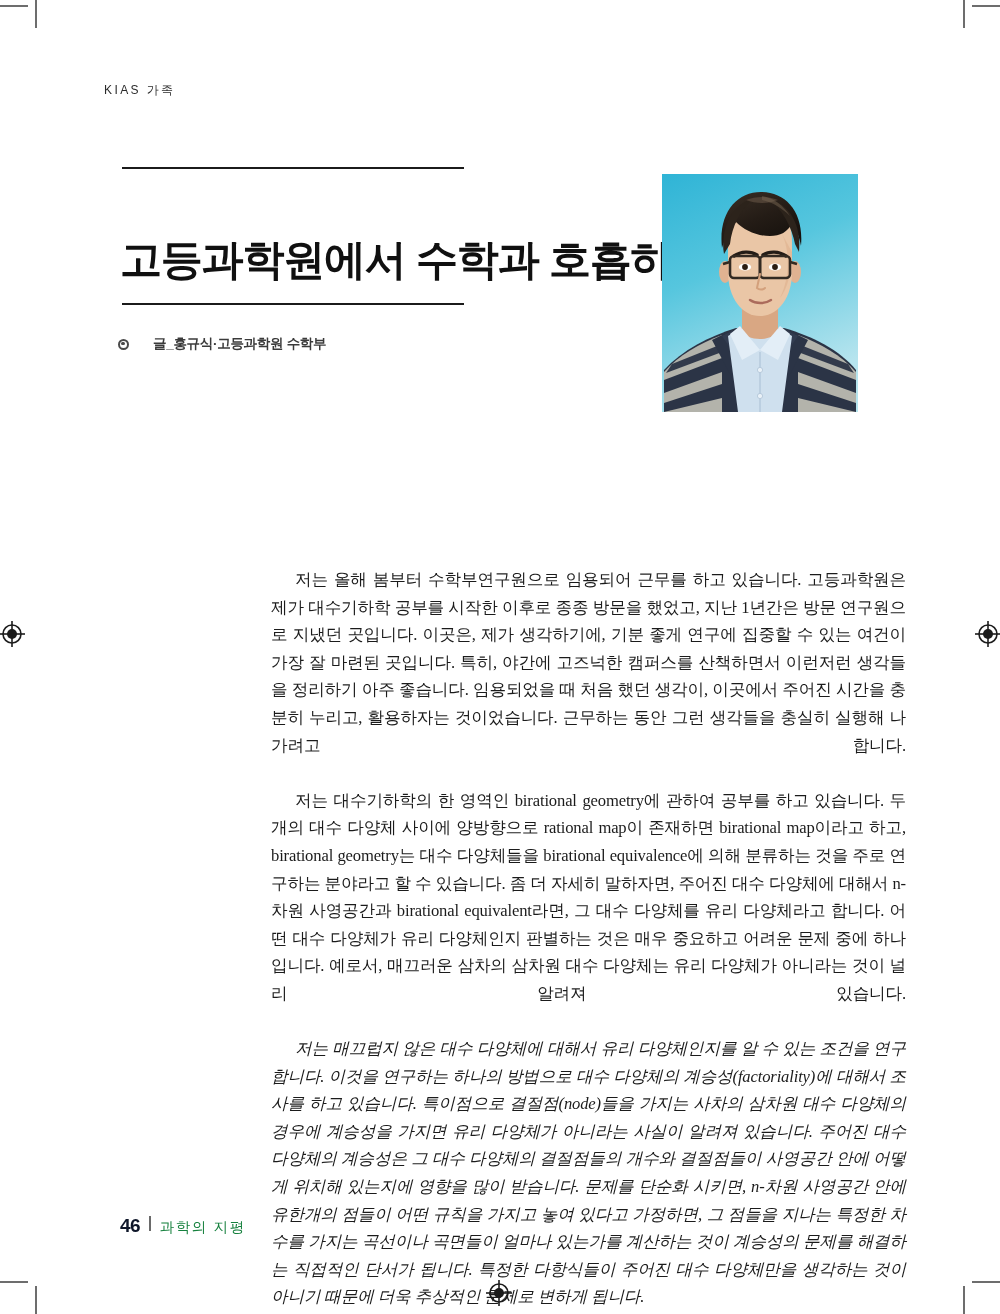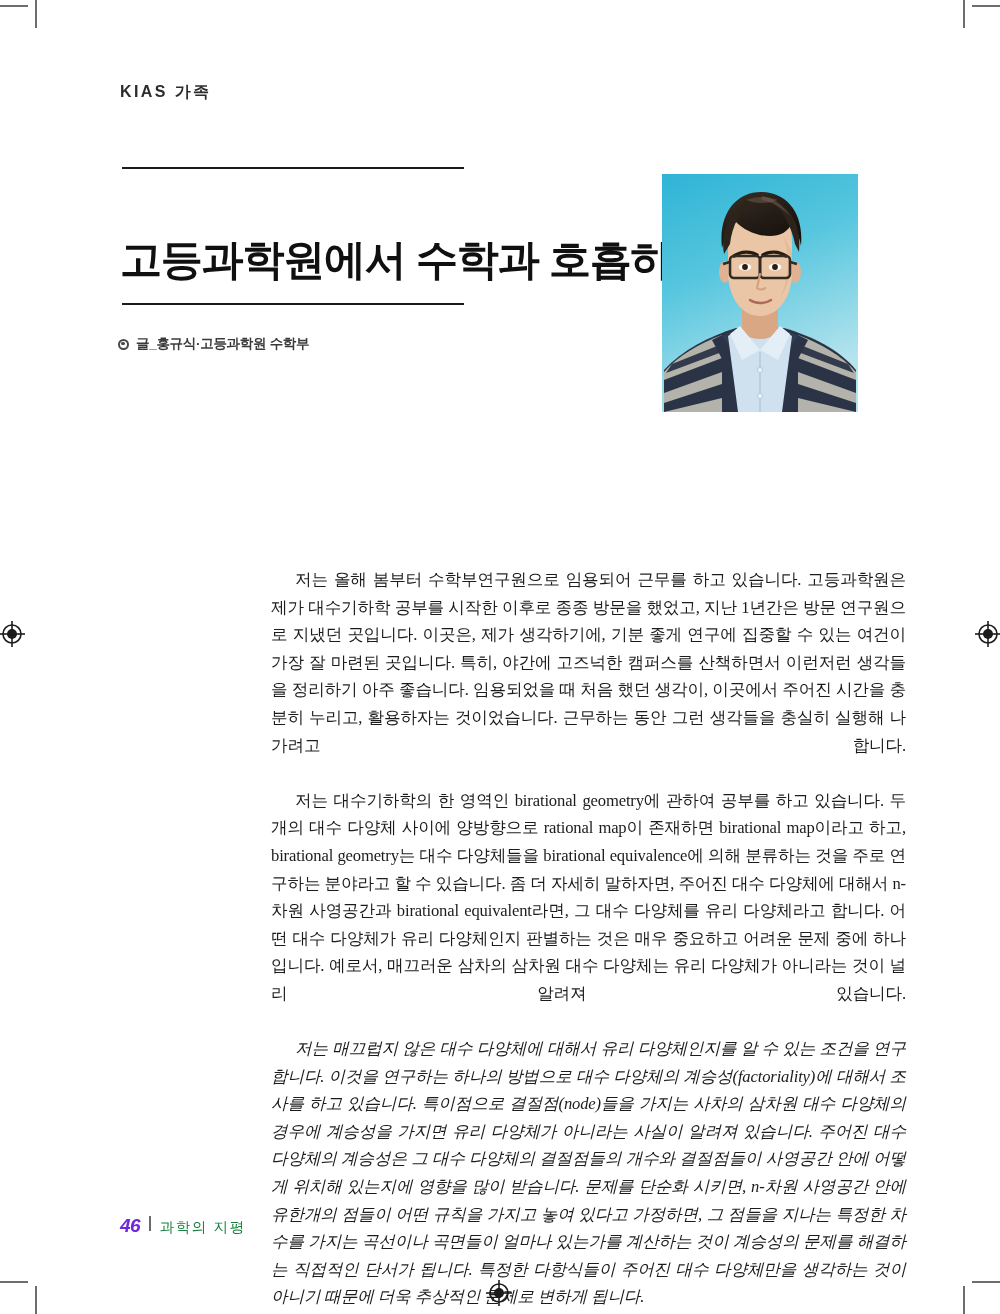--- a/index.html
+++ b/index.html
@@ -50,25 +50,25 @@
   .page {
     position: absolute;
     left: 0; top: 0;
     width: 1000px;
     height: 1314px;
   }
 
   
   .kicker {
     position: absolute;
-    left: 120px;
+    left: 104px;
     top: 82px;
     font-family: "Liberation Sans", "DejaVu Sans", sans-serif;
-    font-size: 16px;
-    font-weight: 700;
+    font-size: 12px;
+    font-weight: 400;
     letter-spacing: 2.4px;
     color: #2b2b2b;
   }
 
   
   .rule {
     position: absolute;
     left: 122px;
     width: 342px;
     height: 2px;
@@ -92,21 +92,21 @@
     white-space: nowrap;
   }
 
   
   .byline {
     position: absolute;
     left: 118px;
     top: 335px;
     display: flex;
     align-items: center;
-    gap: 7px;
+    gap: 24px;
     font-family: "Liberation Sans", "DejaVu Sans", sans-serif;
     font-size: 13.5px;
     font-weight: 600;
     letter-spacing: -0.3px;
     color: #3a3a3a;
   }
   .byline-bullet {
     width: 11px;
     height: 11px;
     border-radius: 50%;
@@ -170,23 +170,22 @@
     left: 120px;
     top: 1215px;
     display: flex;
     align-items: baseline;
     gap: 9px;
     font-family: "Liberation Sans", "DejaVu Sans", sans-serif;
   }
   .footer-page-number {
     font-size: 19px;
     font-weight: 700;
-    color: #6d28d9;
+    color: #0f172a;
     letter-spacing: -0.5px;
-    font-style: italic;
   }
   .footer-divider {
     width: 1.5px;
     height: 15px;
     background: #6a6a6a;
     position: relative;
     top: -1px;
   }
   .footer-title {
     font-size: 14.5px;

